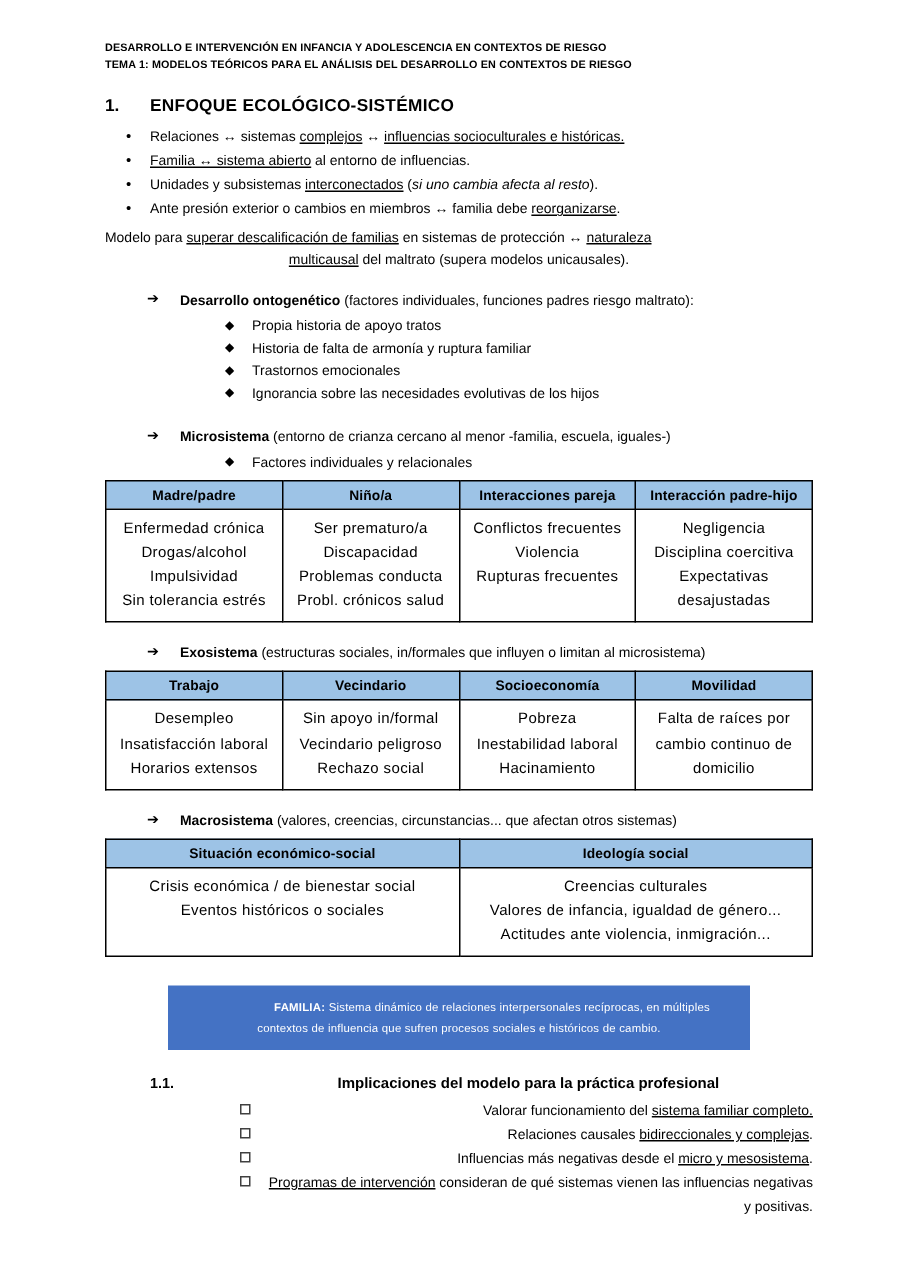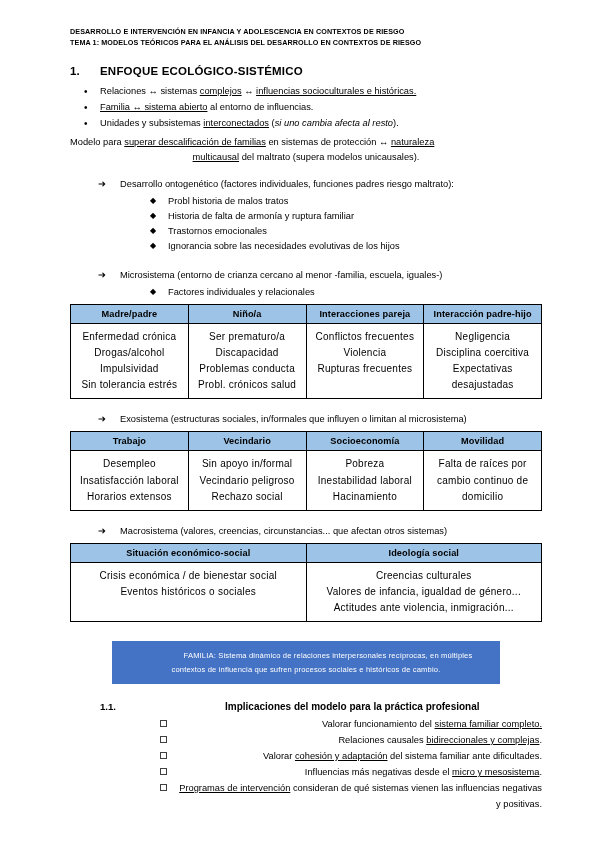--- a/index.html
+++ b/index.html
@@ -37,21 +37,21 @@
 
   
   .arrow-block { margin-top:14px; }
   .arrow-line {
     position:relative; padding-left:28px; font-size:9.3px; line-height:1.5;
     margin-left:22px;
   }
   .arrow-line:before {
     content:"\2794"; position:absolute; left:6px; top:-1px; font-size:9.5px;
   }
-  .arrow-line b { font-weight:normal; }
+  .arrow-line b { font-weight:bold; }
 
   ul.diamond-list { list-style:none; margin:2px 0 0 0; padding:0; }
   ul.diamond-list li {
     position:relative; padding-left:20px; font-size:9.3px; line-height:1.63;
     margin-left:78px;
   }
   ul.diamond-list li:before {
     content:"\25C6"; position:absolute; left:2px; top:0px; font-size:8px;
   }
 
@@ -74,21 +74,21 @@
   .familia-box {
     margin:19px 42px 0 42px;
     background:#4472C4;
     color:#ffffff;
     font-size:7.6px;
     line-height:1.75;
     text-align:center;
     padding:8px 12px;
     letter-spacing:.15px;
   }
-  .familia-box b { font-weight:normal;margin-left:44px; }
+  .familia-box b { font-weight:bold;margin-left:44px; }
 
   
   .sub-row { display:flex; margin-top:17px; padding-left:30px;gap:40px; }
   .sub-num { font-size:9.6px; font-weight:bold; width:46px; flex:none; }
   .sub-title { font-size:10px; font-weight:bold;padding-left:39px; }
 
   ul.check-list { list-style:none; margin:5px 0 0 0; padding:0;text-align:right; }
   ul.check-list li {
     position:relative; padding-left:16px; font-size:9.3px; line-height:1.72;
     margin-left:90px;
@@ -110,33 +110,34 @@
 
   <div class="sec-title-row">
     <span class="sec-num">1.</span>
     <span class="sec-title">ENFOQUE ECOLÓGICO-SISTÉMICO</span>
   </div>
 
   <ul class="dot-list" id="dot-list">
       <li><span>Relaciones ↔ sistemas </span><span class="u">complejos</span><span> ↔ </span><span class="u">influencias socioculturales e históricas.</span></li>
       <li><span class="u">Familia ↔ sistema abierto</span><span> al entorno de influencias.</span></li>
       <li><span>Unidades y subsistemas </span><span class="u">interconectados</span><span> (</span><span class="it">si uno cambia afecta al resto</span><span>).</span></li>
+      <li><span>Ante presión exterior o cambios en miembros ↔ familia debe </span><span class="u">reorganizarse</span><span>.</span></li>
     </ul>
 
   <div class="model-para">
     <span class="l1" id="model-l1"><span>Modelo para </span><span class="u">superar descalificación de familias</span><span> en sistemas de protección ↔ </span><span class="u">naturaleza</span></span>
     <span id="model-l2"><span class="u">multicausal</span><span> del maltrato (supera modelos unicausales).</span></span>
   </div>
 
   <div class="arrow-block">
     <div class="arrow-line">
       <b>Desarrollo ontogenético</b><span> (factores individuales, funciones padres riesgo maltrato):</span>
     </div>
     <ul class="diamond-list" id="onto-list">
-        <li>Probl historia de malos tratos</li>
+        <li>Propia historia de apoyo tratos</li>
         <li>Historia de falta de armonía y ruptura familiar</li>
         <li>Trastornos emocionales</li>
         <li>Ignorancia sobre las necesidades evolutivas de los hijos</li>
       </ul>
   </div>
 
   <div class="arrow-block">
     <div class="arrow-line">
       <b>Microsistema</b><span> (entorno de crianza cercano al menor -familia, escuela, iguales-)</span>
     </div>
@@ -259,18 +260,17 @@
     <b>FAMILIA:</b><span> Sistema dinámico de relaciones interpersonales recíprocas, en múltiples contextos de influencia que sufren procesos sociales e históricos de cambio.</span>
   </div>
 
   <div class="sub-row">
     <span class="sub-num">1.1.</span>
     <span class="sub-title">Implicaciones del modelo para la práctica profesional</span>
   </div>
   <ul class="check-list" id="check-list">
       <li><span class="cb"></span><span>Valorar funcionamiento del </span><span class="u">sistema familiar completo.</span></li>
       <li><span class="cb"></span><span>Relaciones causales </span><span class="u">bidireccionales y complejas</span><span>.</span></li>
-      <li><span class="cb"></span><span>Valorar </span><span class="u">cohesión y adaptación</span><span> del sistema familiar ante dificultades.</span></li>
       <li><span class="cb"></span><span>Influencias más negativas desde el </span><span class="u">micro y mesosistema</span><span>.</span></li>
       <li><span class="cb"></span><span class="u">Programas de intervención</span><span> consideran de qué sistemas vienen las influencias negativas y positivas.</span></li>
     </ul>
 
 </div>
 
 </body></html>

